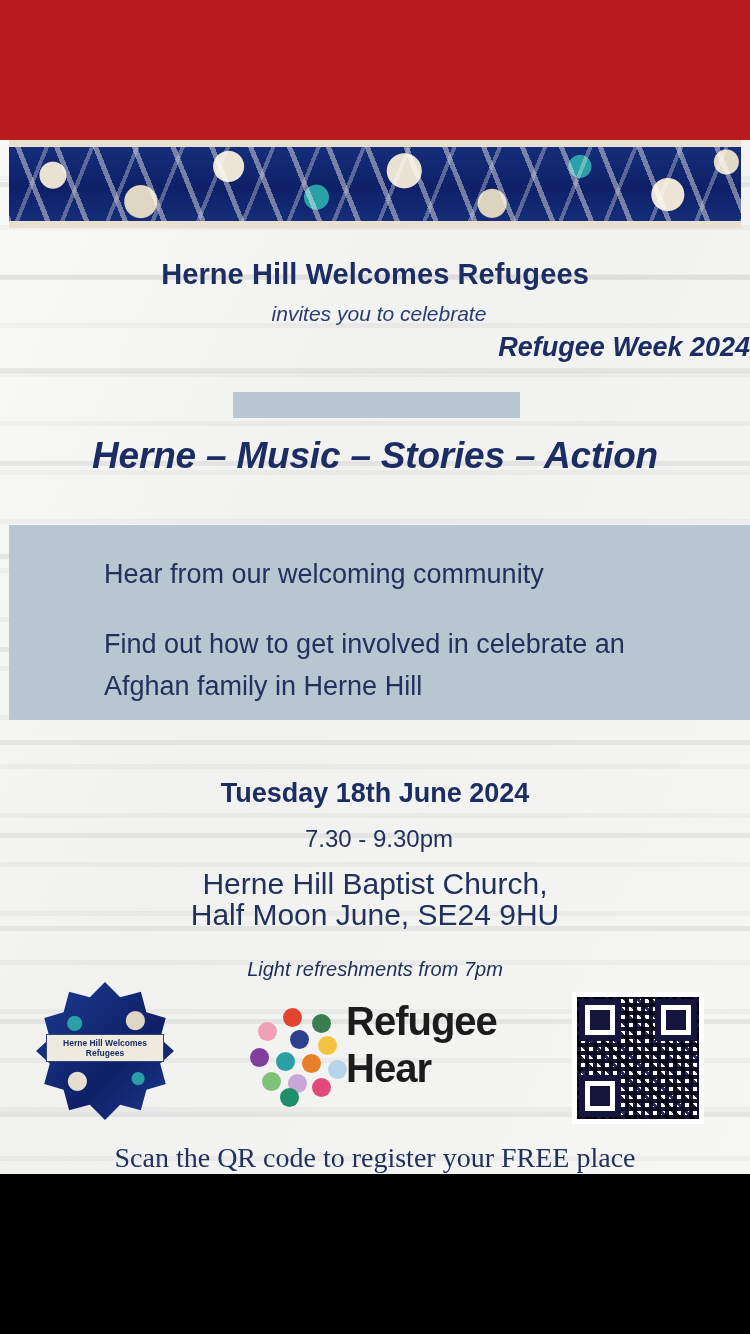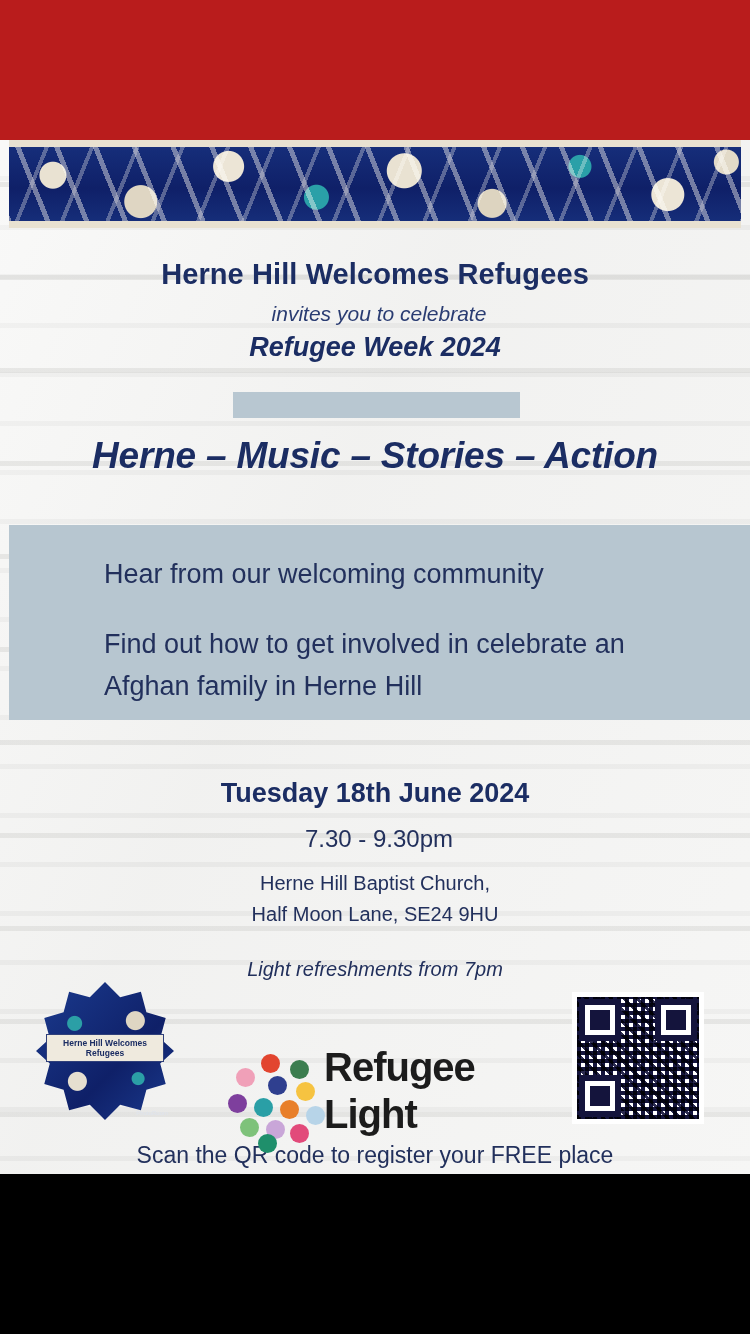--- a/index.html
+++ b/index.html
@@ -107,20 +107,21 @@
   }
   .week-title {
     position: absolute;
     left: 0; right: 0;
     top: 192px;
     font-size: 27px;
     font-weight: bold;
     font-style: italic;
     color: #1b2d63;
     z-index: 4;
+    text-align: right;
   }
   .smudge {
     position: absolute;
     left: 233px;
     top: 252px;
     width: 287px;
     height: 26px;
     background: #b4c4cf;
     opacity: .95;
     z-index: 4;
@@ -180,21 +181,21 @@
     left: 8px; right: 0;
     top: 685px;
     font-size: 24px;
     color: #22305c;
     z-index: 4;
   }
   .venue {
     position: absolute;
     left: 0; right: 0;
     top: 728px;
-    font-size: 20px;
+    font-size: 30px;
     color: #22305c;
     line-height: 31px;
     z-index: 4;
     text-align: center;
   }
   .refreshments {
     position: absolute;
     left: 0; right: 0;
     top: 818px;
     font-size: 20px;
@@ -239,26 +240,25 @@
   .hhwr-logo .credit {
     position: absolute;
     right: 6px;
     bottom: 4px;
     font-size: 6px;
     color: #dfe4ee;
   }
   
   .rw-logo {
     position: absolute;
-    left: 228px;
+    left: 250px;
     top: 858px;
     width: 290px;
     height: 110px;
     z-index: 5;
-    margin-top: 46px;
   }
   .rw-dots {
     position: absolute;
     left: 0; top: 10px;
     width: 86px; height: 86px;
   }
   .rw-dots i {
     position: absolute;
     width: 19px; height: 19px;
     border-radius: 50%;
@@ -310,23 +310,24 @@
     background:#14143c;
   }
   .qr-eye.tl { left: 2px; top: 2px; }
   .qr-eye.tr { right: 2px; top: 2px; }
   .qr-eye.bl { left: 2px; bottom: 2px; }
 
   .scan-text {
     position: absolute;
     left: 0; right: 0;
     top: 1002px;
-    font-size: 23px;
+    font-size: 28px;
     color: #22305c;
     z-index: 4;
+    font-family: Liberation Serif, serif;
   }
 </style>
 </head>
 <body>
 
 <div id="screen">
 
   <div id="poster">
 
     <div class="tile-band">
@@ -348,21 +349,21 @@
 
     <div class="blue-block">
       <div class="blue-line bl-1">Hear from our welcoming community</div>
       <div class="blue-line bl-2">Find out how to get involved in celebrate an Afghan family in Herne Hill</div>
     </div>
 
     <div class="event-date center">Tuesday 18th June 2024</div>
     <div class="event-time center">7.30 - 9.30pm</div>
     <div class="venue center">
       <div>Herne Hill Baptist Church,</div>
-      <div>Half Moon Lane, SE24 9HU</div>
+      <div>Half Moon June, SE24 9HU</div>
     </div>
     <div class="refreshments center">Light refreshments from 7pm</div>
 
     <div class="hhwr-logo">
       <div class="star"></div>
       <div class="label">Herne Hill Welcomes Refugees</div>
       <div class="credit">PhotoRoom</div>
     </div>
 
     <div class="rw-logo">
@@ -376,21 +377,21 @@
           <i style="left: 26px; top: 44px; background: rgb(42, 159, 166);"></i>
           <i style="left: 52px; top: 46px; background: rgb(232, 127, 42);"></i>
           <i style="left: 78px; top: 52px; background: rgb(183, 212, 232);"></i>
           <i style="left: 12px; top: 64px; background: rgb(126, 194, 122);"></i>
           <i style="left: 38px; top: 66px; background: rgb(201, 166, 216);"></i>
           <i style="left: 62px; top: 70px; background: rgb(226, 74, 122);"></i>
           <i style="left: 30px; top: 80px; background: rgb(31, 143, 107);"></i>
         </div>
       <div class="rw-text">
         <div>Refugee</div>
-        <div>Light</div>
+        <div>Hear</div>
       </div>
     </div>
 
     <div class="qr">
       <div class="qr-inner">
         <span class="qr-eye tl"></span>
         <span class="qr-eye tr"></span>
         <span class="qr-eye bl"></span>
       </div>
     </div>

